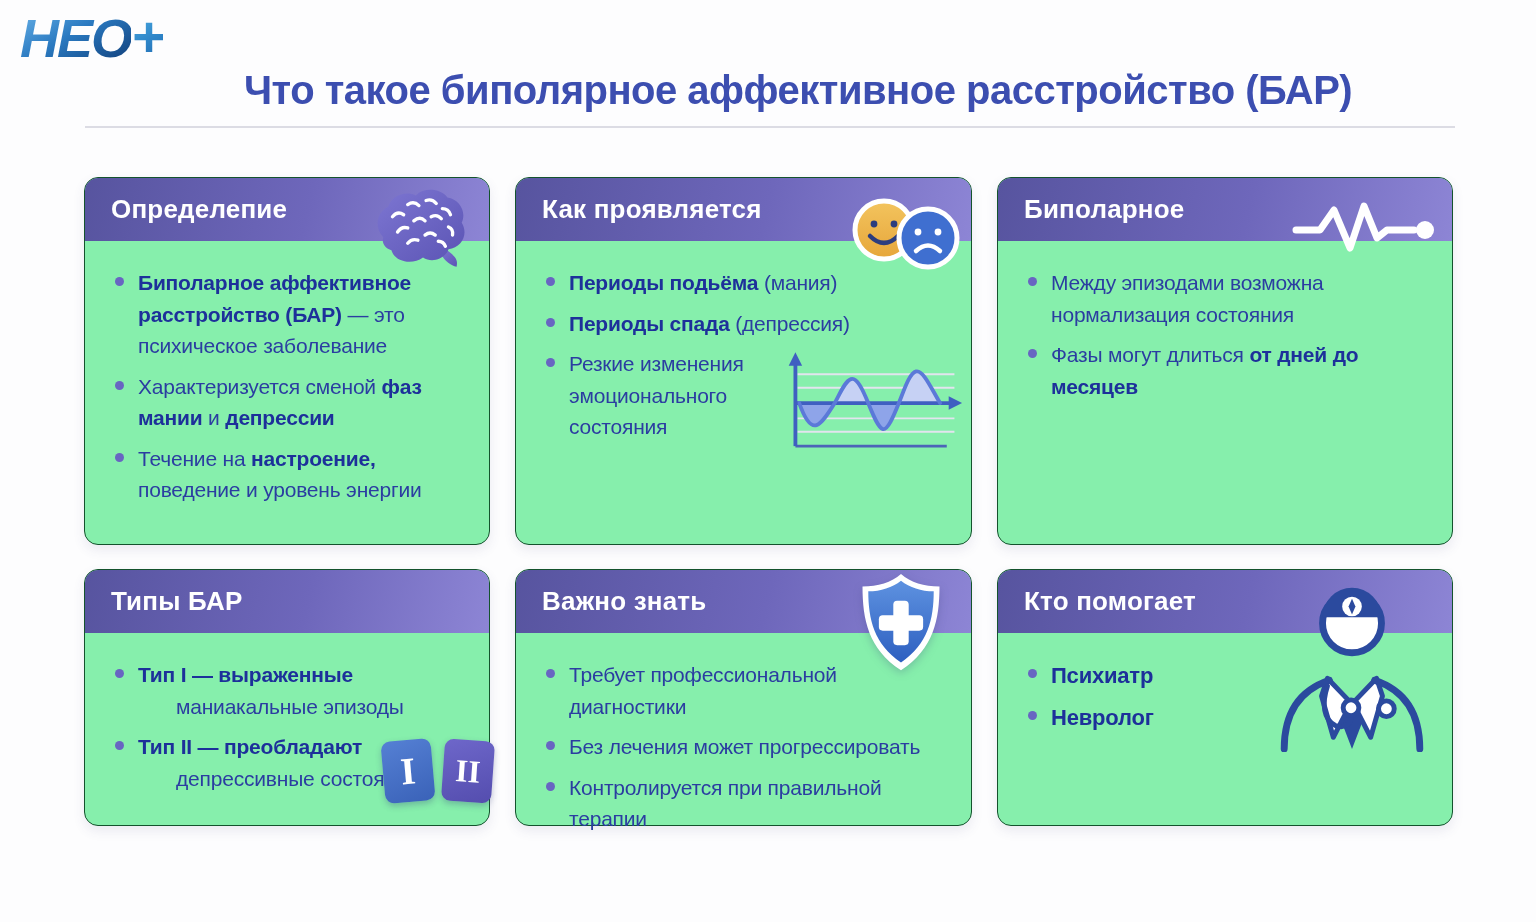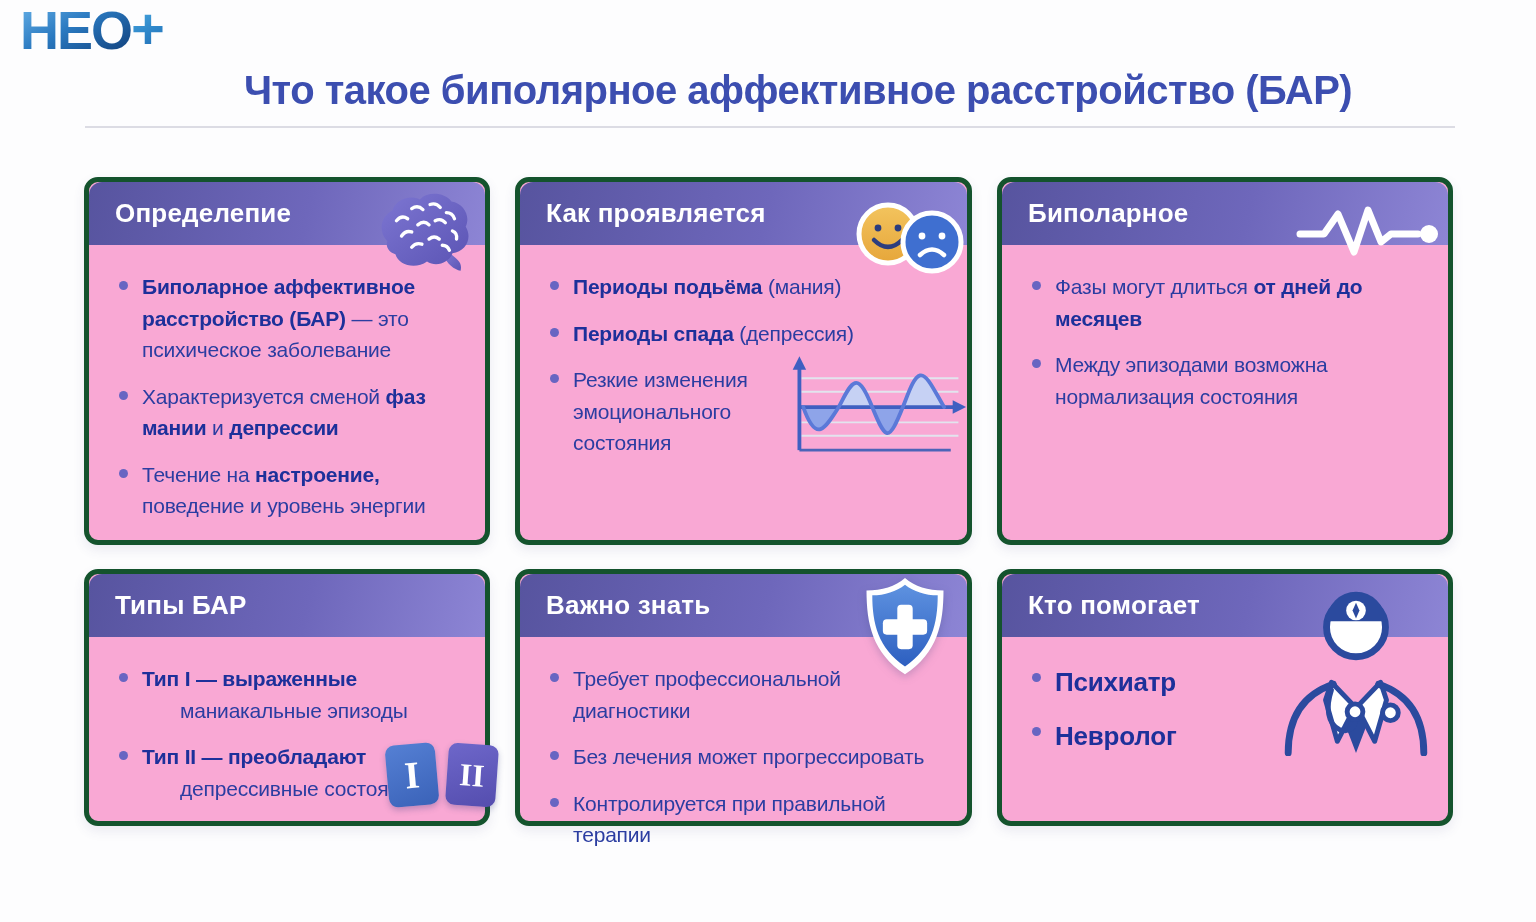--- a/index.html
+++ b/index.html
@@ -3,21 +3,21 @@
 <meta charset="utf-8">
 <style>
   html,body{margin:0;padding:0;}
   body{
     width:1536px;height:922px;position:relative;overflow:hidden;
     background:#fdfdfe;
     font-family:"Liberation Sans","DejaVu Sans",sans-serif;
     -webkit-font-smoothing:antialiased;
   }
   
-  .logo{position:absolute;left:20px;top:0;font-weight:800;font-size:54px;letter-spacing:-2px;line-height:1;}
+  .logo{position:absolute;left:20px;top:8px;font-weight:800;font-size:54px;letter-spacing:-2px;line-height:1;font-style:italic;}
   .logo-main{
     background:linear-gradient(150deg,#6ab4ea 0%,#2a79c0 45%,#0e3a74 100%);
     -webkit-background-clip:text;background-clip:text;color:transparent;
   }
   .logo-plus{
     background:linear-gradient(150deg,#57b7e8 0%,#2e86c9 55%,#1d62a8 100%);
     -webkit-background-clip:text;background-clip:text;color:transparent;
     font-size:58px;
   }
   .page-title{
@@ -26,38 +26,38 @@
   }
   .top-divider{position:absolute;left:85px;top:126px;width:1370px;height:2px;background:#dcdce4;}
 
   
   .grid{
     position:absolute;left:84px;top:177px;
     display:grid;grid-template-columns:406px 457px 456px;grid-template-rows:368px 257px;
     gap:24px 25px;
   }
   .card{
-    position:relative;background:#f9a8d4;border:5px solid #14532d;border-radius:14px;
+    position:relative;background:#86efac;border:1px solid #14532d;border-radius:14px;
     box-shadow:0 5px 12px rgba(70,70,130,.10);
   }
   .card-head{
     height:63px;border-radius:13px 13px 0 0;
     background:linear-gradient(103deg,#57549f 0%,#6e67bb 55%,#8d85d5 100%);
     display:flex;align-items:center;padding:0 26px;box-sizing:border-box;
   }
   .card-head h2{margin:0;font-size:26px;font-weight:700;color:#ffffff;letter-spacing:.2px;}
 
-  ul.bullets{list-style:none;margin:0;padding:26px 16px 0 30px;display:flex;flex-direction:column;gap:15px;}
+  ul.bullets{list-style:none;margin:0;padding:26px 16px 0 30px;display:flex;flex-direction:column;gap:9px;}
   ul.bullets li{display:flex;gap:14px;align-items:flex-start;}
   .dot{width:9px;height:9px;border-radius:50%;background:#6865c2;flex:0 0 9px;margin-top:10px;}
   .bt{margin:0;font-size:21px;line-height:1.5;color:#2b3da1;letter-spacing:-.2px;}
   .b{font-weight:700;color:#1d309a;}
   .nl{display:block;margin-left:38px;}
   .card-how ul.bullets li:nth-child(3) .bt{max-width:250px;}
-  .card-who .bt{font-size:26px;}
+  .card-who .bt{font-size:22px;}
 
   
   .art{position:absolute;z-index:3;}
   .art-brain{left:282px;top:8px;width:112px;height:88px;}
   .art-faces{left:330px;top:14px;width:120px;height:82px;}
   .art-pulse{left:294px;top:20px;width:152px;height:64px;}
   .art-wave{left:266px;top:172px;width:182px;height:108px;}
   .art-shield{left:338px;top:2px;width:94px;height:102px;filter:drop-shadow(0 3px 4px rgba(50,60,120,.25));}
   .art-doctor{left:270px;top:10px;width:168px;height:172px;}
   .badges{position:absolute;left:298px;top:170px;display:flex;gap:10px;z-index:3;}
@@ -180,25 +180,25 @@
     <header class="card-head">
       <h2>Биполарное</h2>
     </header>
     <svg class="art art-pulse" viewBox="0 0 152 64">
       <path d="M4,32 H28 L42,12 L58,50 L72,8 L85,40 L95,32 H122" fill="none" stroke="#ffffff" stroke-width="7" stroke-linecap="round" stroke-linejoin="round"></path>
       <circle cx="133" cy="32" r="9" fill="#ffffff"></circle>
     </svg>
     <ul class="bullets">
         <li>
           <span class="dot"></span>
+          <p class="bt"><span>Между эпизодами возможна нормализация состояния</span></p>
+        </li>
+        <li>
+          <span class="dot"></span>
           <p class="bt"><span>Фазы могут длиться </span><span class="b">от дней до месяцев</span></p>
-        </li>
-        <li>
-          <span class="dot"></span>
-          <p class="bt"><span>Между эпизодами возможна нормализация состояния</span></p>
         </li>
       </ul>
   </section>
 
   <section class="card">
     <header class="card-head">
       <h2>Типы БАР</h2>
     </header>
     <ul class="bullets">
         <li>

